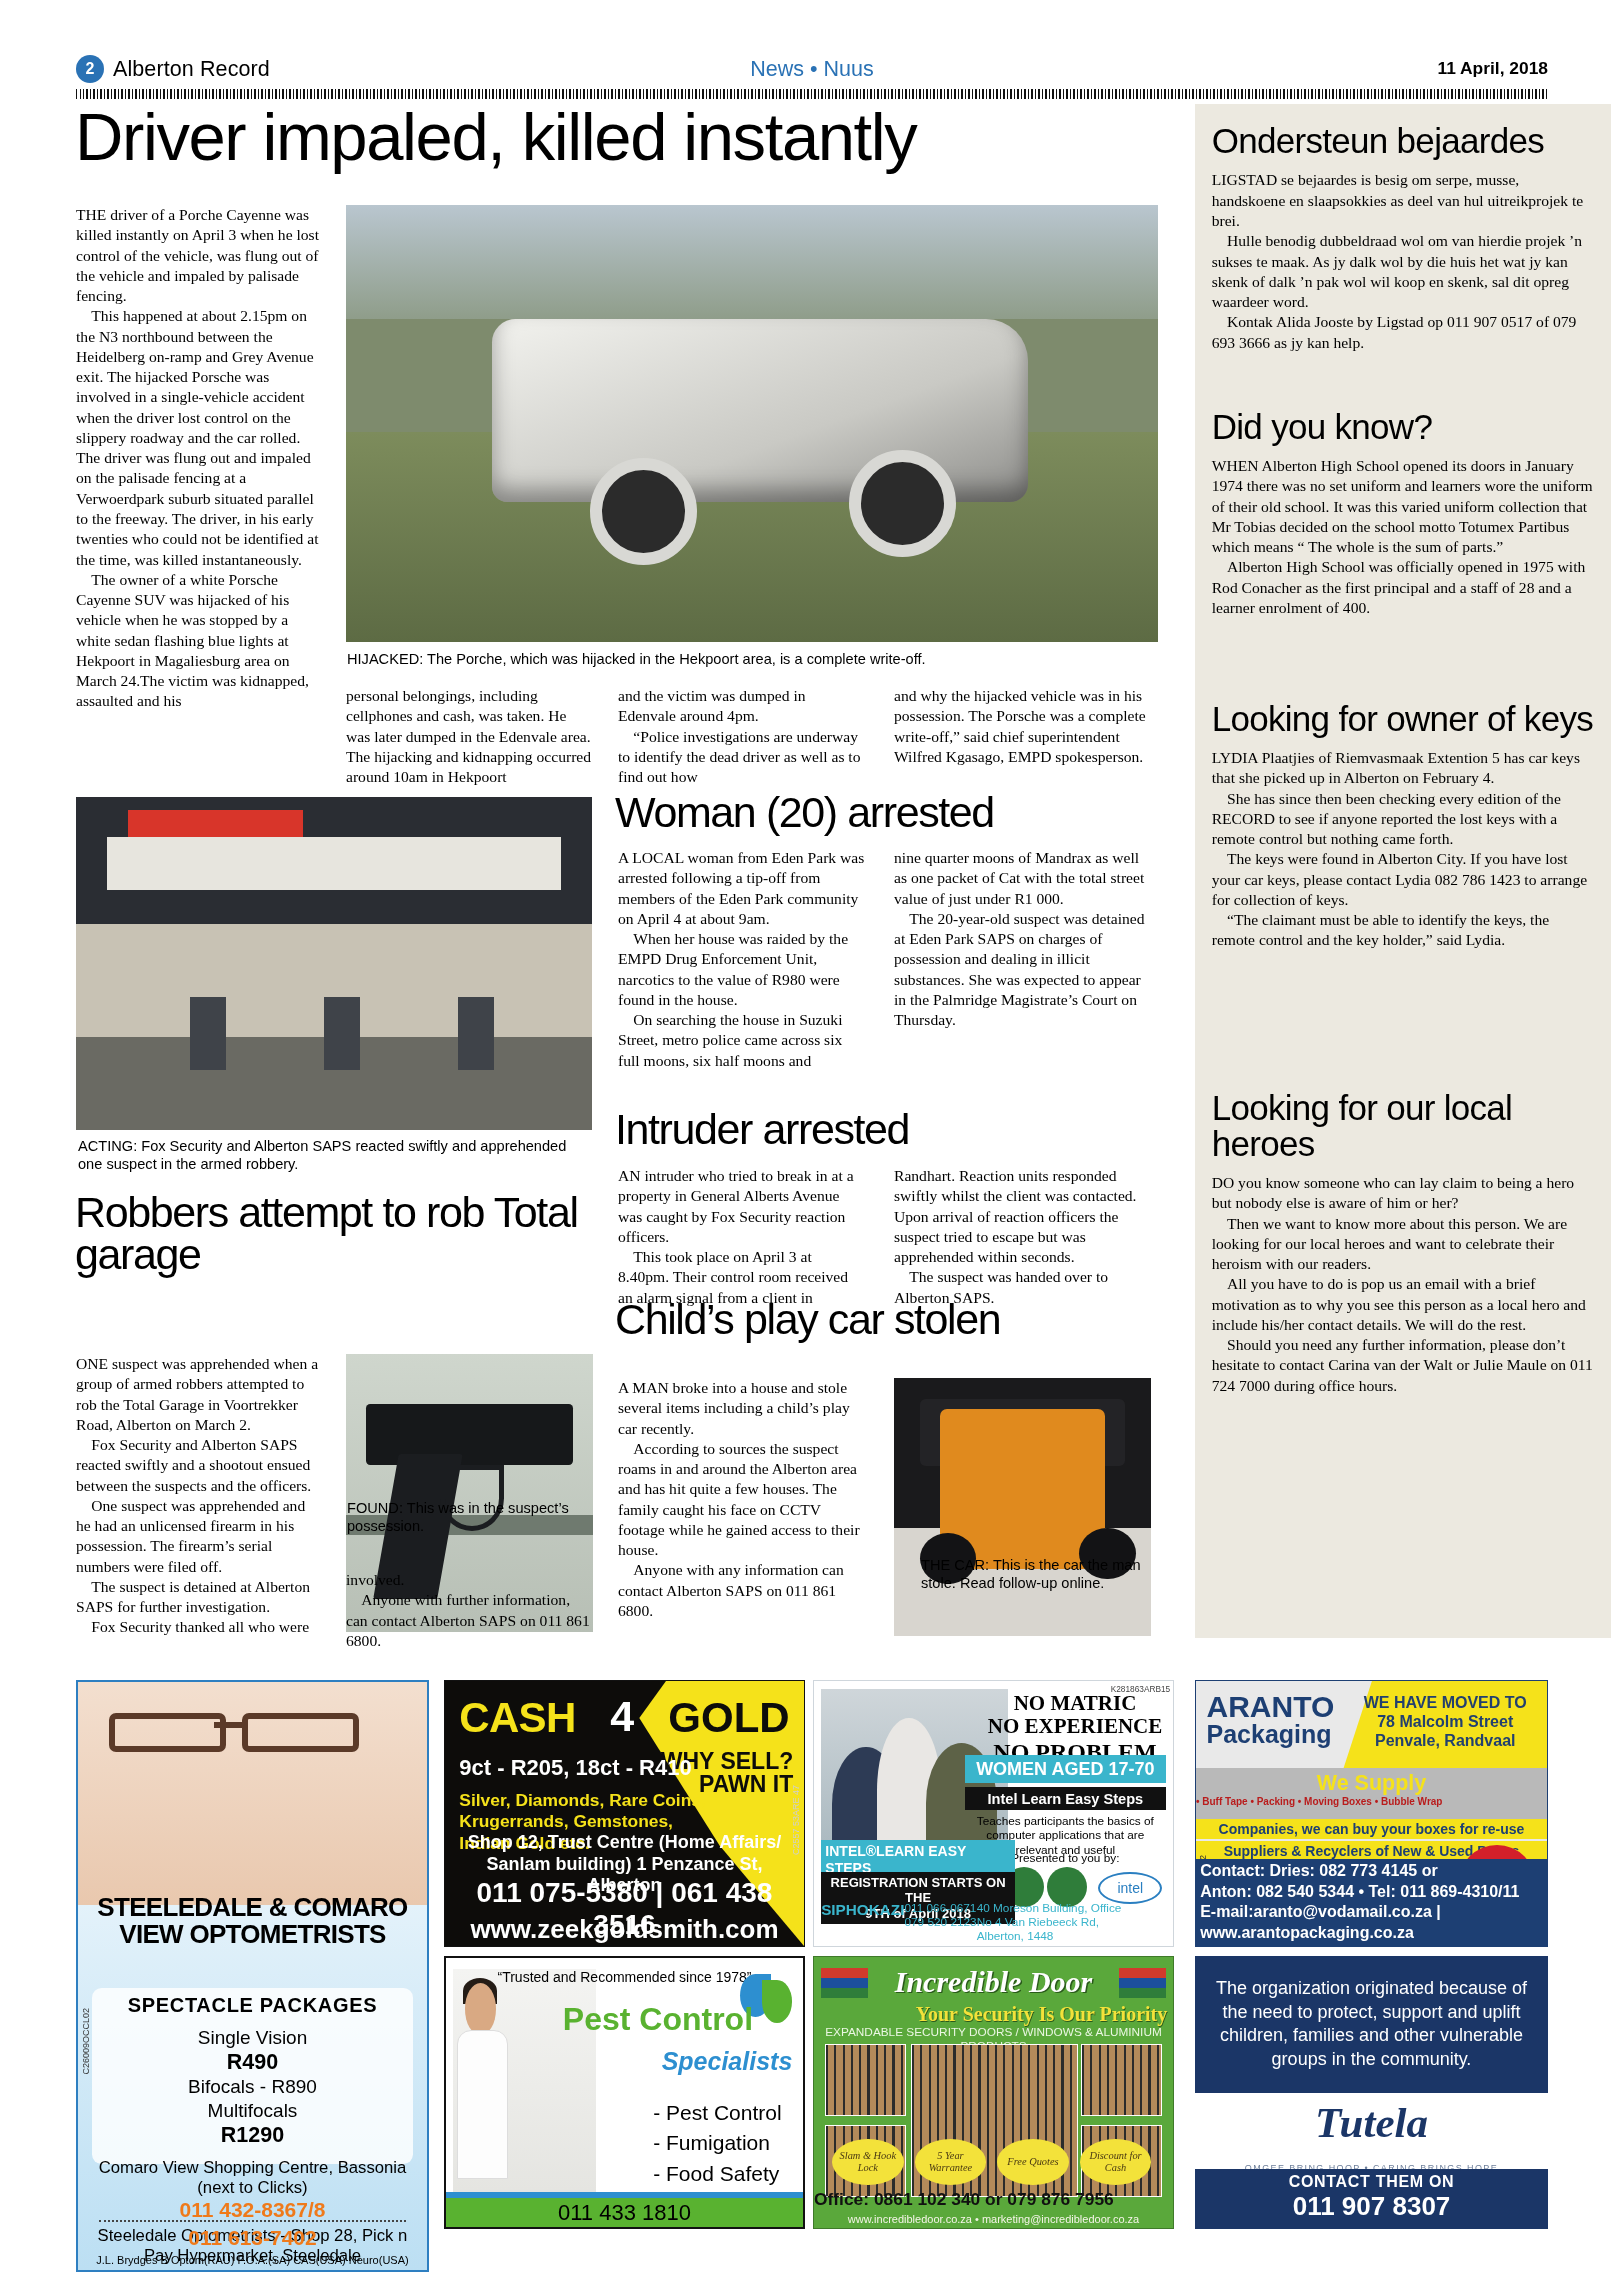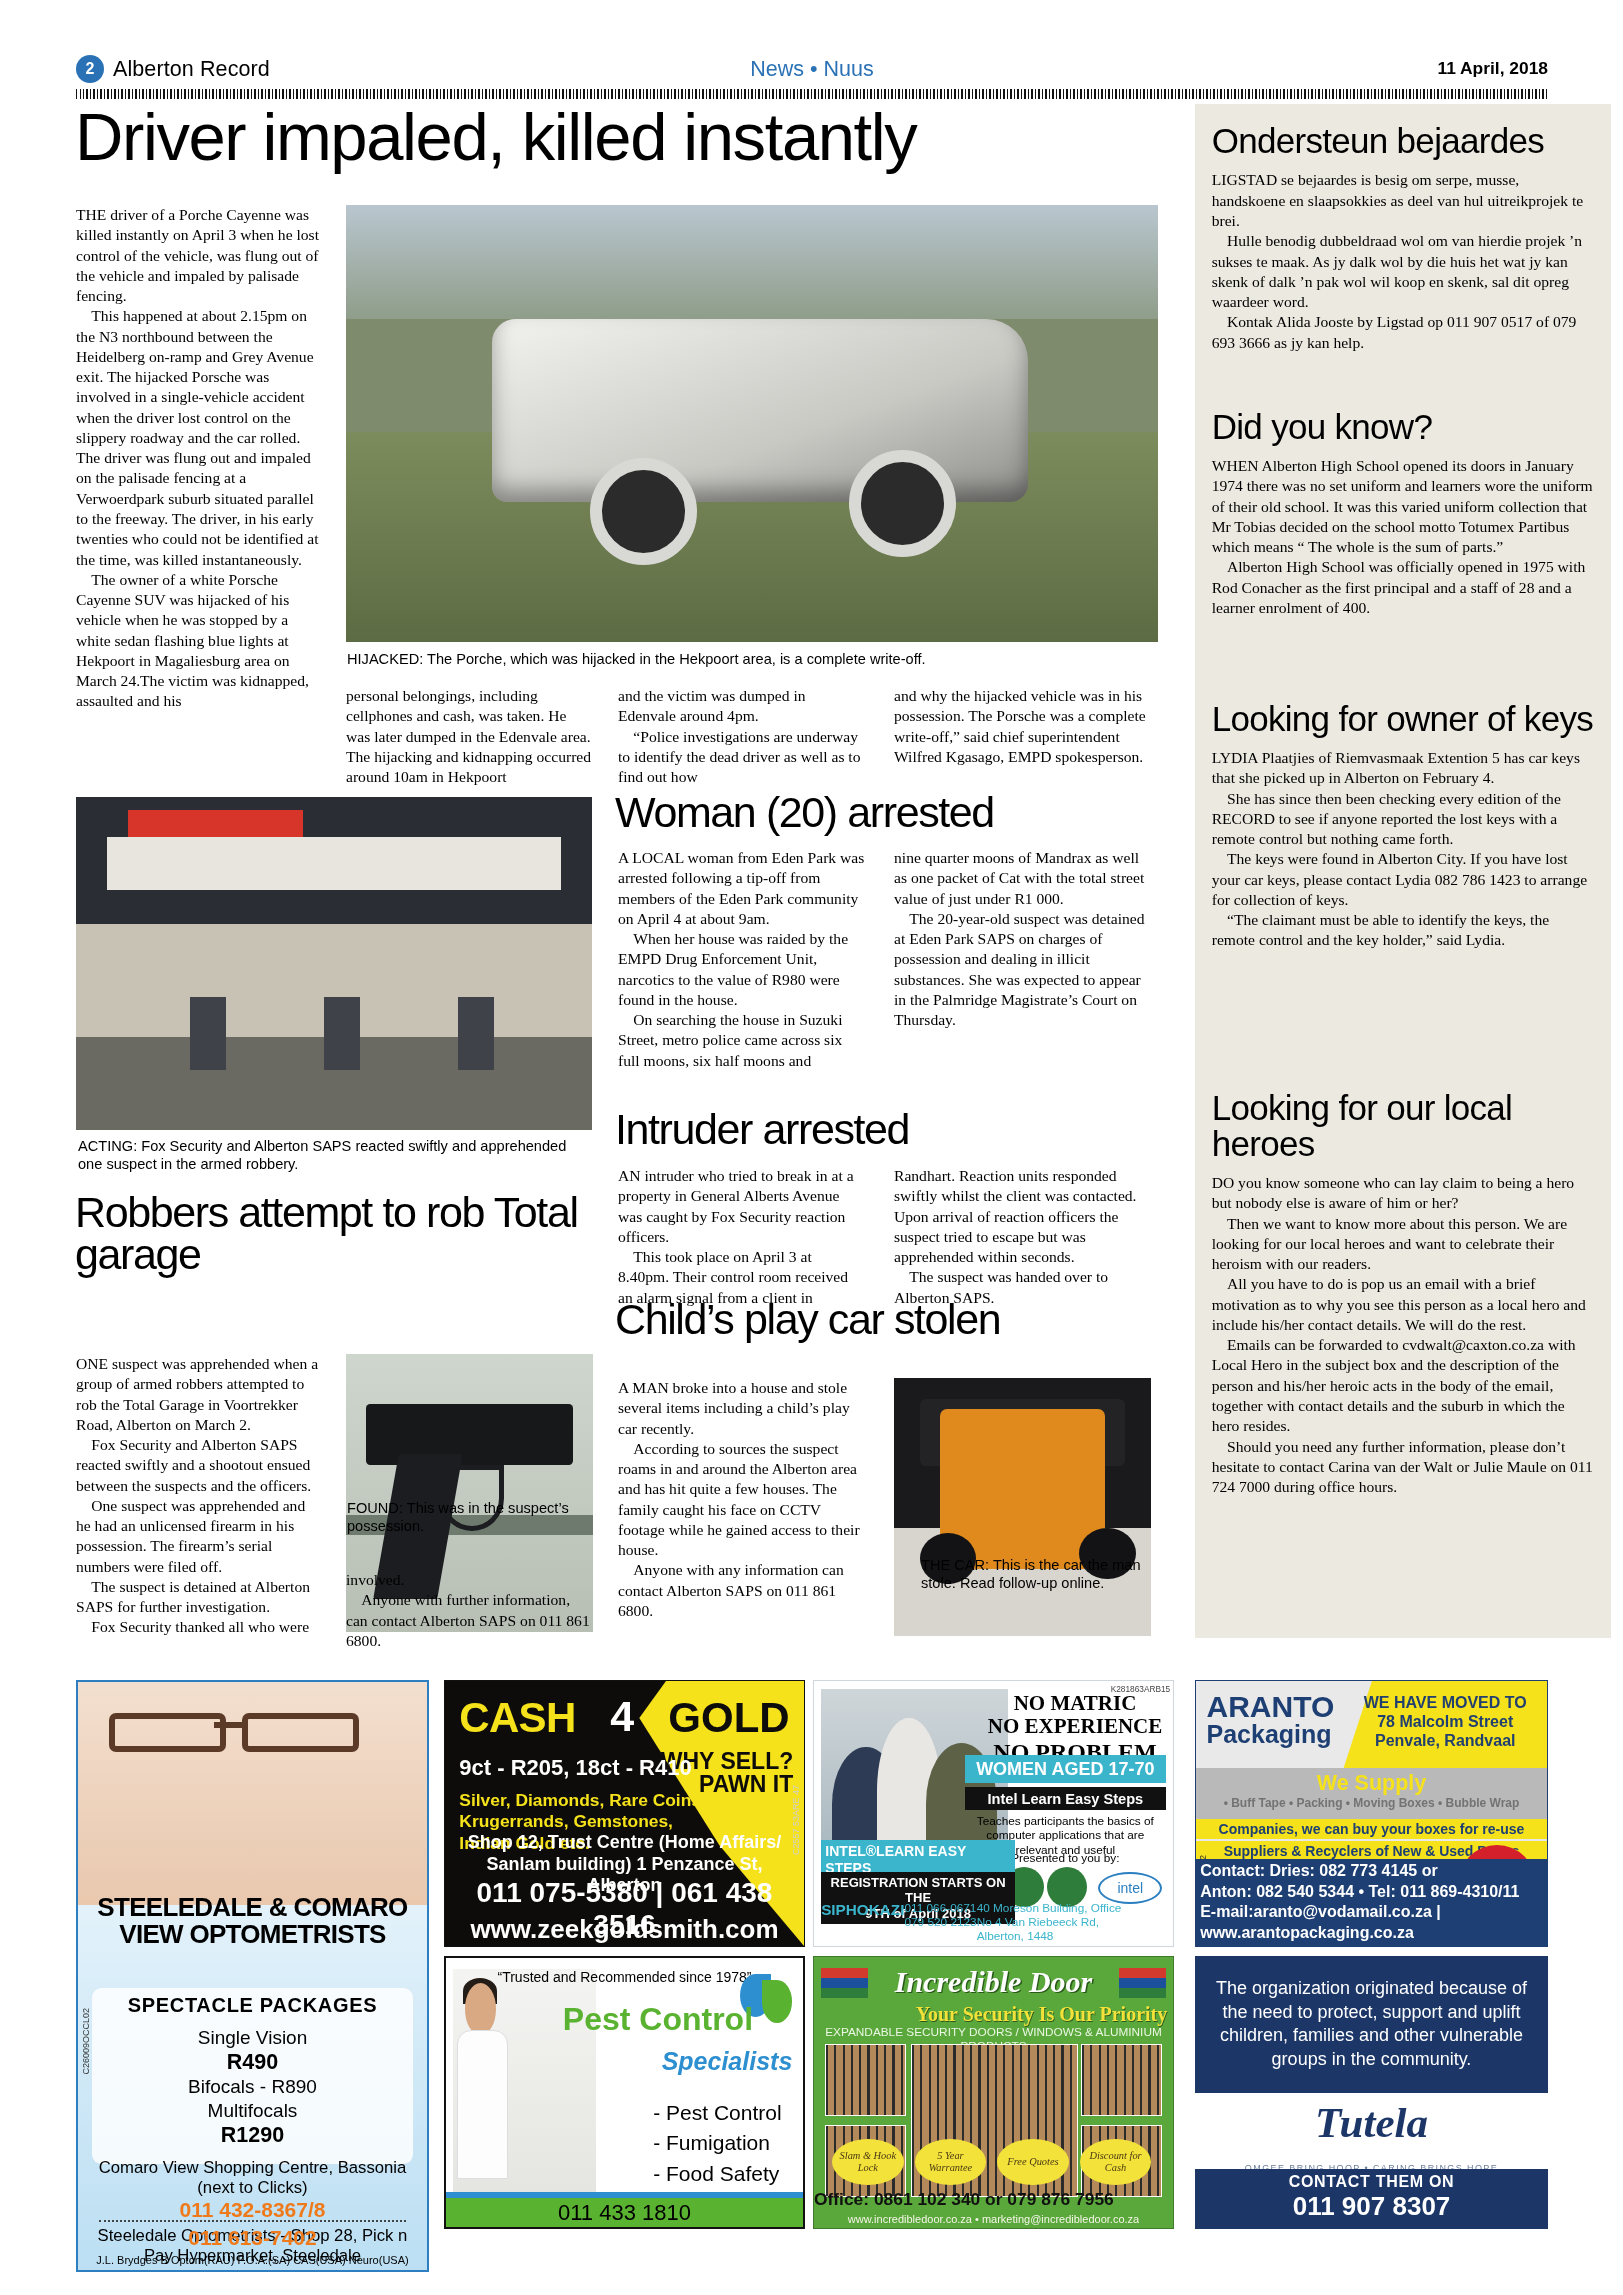--- a/index.html
+++ b/index.html
@@ -157,22 +157,22 @@
   
   .ad-aranto{left:1119px;top:0;width:353px;height:267px;background:#e9e9e9;border:1.4px solid #1d3f73;}
   .ad-aranto .ylw{position:absolute;right:0;top:0;width:58%;height:33%;background:#f5e21a;clip-path:polygon(14% 0,100% 0,100% 100%,0 100%);}
   .ad-aranto .brand{position:absolute;left:3%;top:4%;font-family:"Liberation Sans",sans-serif;font-weight:bold;font-size:30px;color:#1d3f73;line-height:1.0;}
   .ad-aranto .brand span{display:block;font-size:25px;}
   .ad-aranto .moved{position:absolute;right:2%;top:5%;width:54%;text-align:center;font-family:"Liberation Sans",sans-serif;
       font-weight:bold;font-size:16px;color:#22406f;line-height:1.18;}
   .ad-aranto .grey{position:absolute;left:0;top:33%;width:100%;height:19%;background:#b9b9b9;}
   .ad-aranto .supply{position:absolute;left:0;top:34%;width:100%;text-align:center;font-family:"Liberation Sans",sans-serif;
       font-weight:bold;font-size:21.5px;color:#f5e21a;}
-  .ad-aranto .items{position:absolute;left:0;top:43.5%;width:100%;text-align:center;font-family:"Liberation Sans",sans-serif;
-      font-weight:bold;font-size:12px;color:#737373;}
+  .ad-aranto .items{position:absolute;left:0;top:43.5%;width:100%;text-align:left;font-family:"Liberation Sans",sans-serif;
+      font-weight:bold;font-size:10px;color:#b91c1c;}
   .ad-aranto .y1,.ad-aranto .y2{position:absolute;left:0;width:100%;background:#f5e21a;text-align:center;
       font-family:"Liberation Sans",sans-serif;font-weight:bold;font-size:14px;color:#1d3f73;padding:2.1px 0;}
   .ad-aranto .y1{top:52%;} .ad-aranto .y2{top:60.5%;}
   .ad-aranto .tname{position:absolute;left:2%;top:69%;font-family:"Liberation Sans",sans-serif;font-weight:bold;font-size:14px;color:#1d3f73;}
   .ad-aranto .boxes{position:absolute;left:0;top:76%;width:100%;height:16%;background:#55565a;}
   .ad-aranto .bx{position:absolute;top:8%;width:17%;height:84%;background:#d9b48c;border:0.7px solid #b99468;}
   .ad-aranto .circle{position:absolute;right:3%;top:62%;width:78px;height:78px;border-radius:50%;background:#d3202a;color:#fff;
       font-family:"Liberation Sans",sans-serif;font-weight:bold;font-size:15.3px;display:flex;align-items:center;justify-content:center;text-align:center;line-height:1.08;}
   .ad-aranto .contact{position:absolute;left:0;bottom:0;width:100%;background:#1d3f73;color:#fff;
       font-family:"Liberation Sans",sans-serif;font-weight:bold;font-size:16px;line-height:1.28;padding:2.8px 4.2px;box-sizing:border-box;}
@@ -324,21 +324,20 @@
         <p>“The claimant must be able to identify the keys, the remote control and the key holder,” said Lydia.</p>
       </div>
     </div>
 
     <div class="sb-sec" style="top:986px;">
       <div class="sb-h">Looking for our local heroes</div>
       <div class="sb-body">
         <p>DO you know someone who can lay claim to being a hero but nobody else is aware of him or her?</p>
         <p>Then we want to know more about this person. We are looking for our local heroes and want to celebrate their heroism with our readers.</p>
         <p>All you have to do is pop us an email with a brief motivation as to why you see this person as a local hero and include his/her contact details. We will do the rest.</p>
-        <p>Emails can be forwarded to cvdwalt@caxton.co.za with Local Hero in the subject box and the description of the person and his/her heroic acts in the body of the email, together with contact details and the suburb in which the hero resides.</p>
         <p>Should you need any further information, please don’t hesitate to contact Carina van der Walt or Julie Maule on 011 724 7000 during office hours.</p>
       </div>
     </div>
 
   </div>
 
   <div class="adrow">
 
     <div class="ad ad-opt">
       <div class="face">

